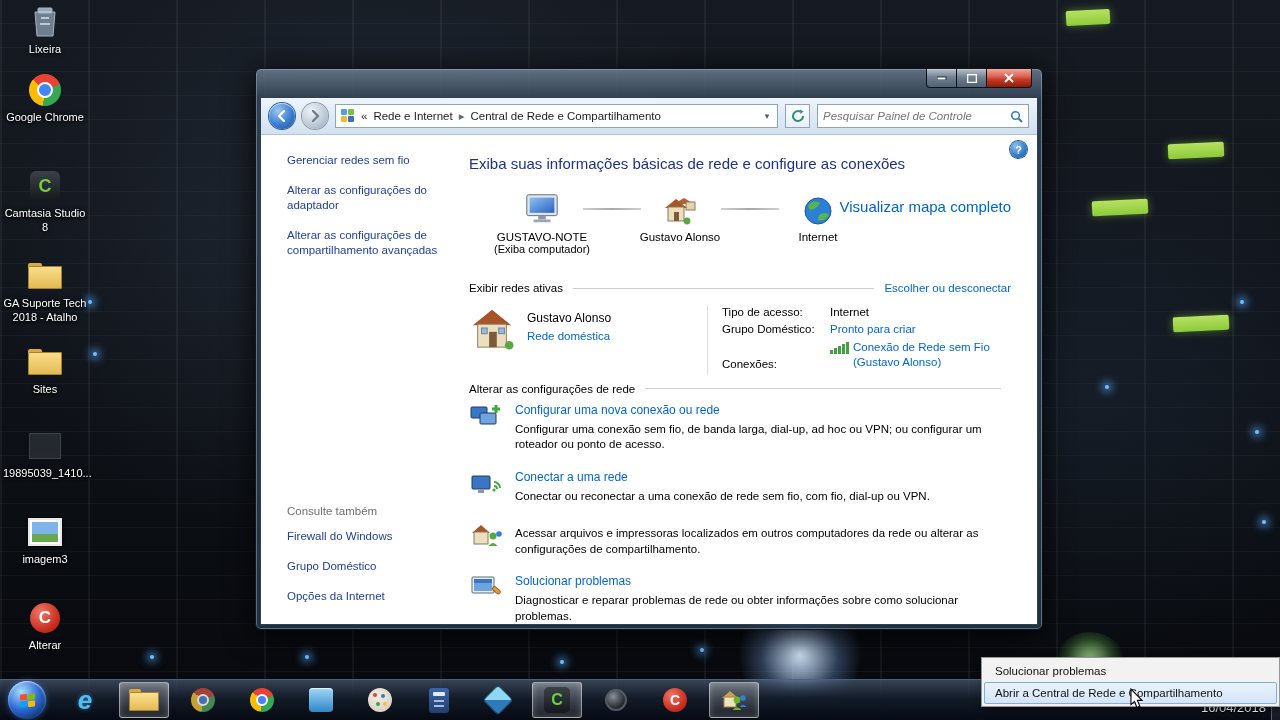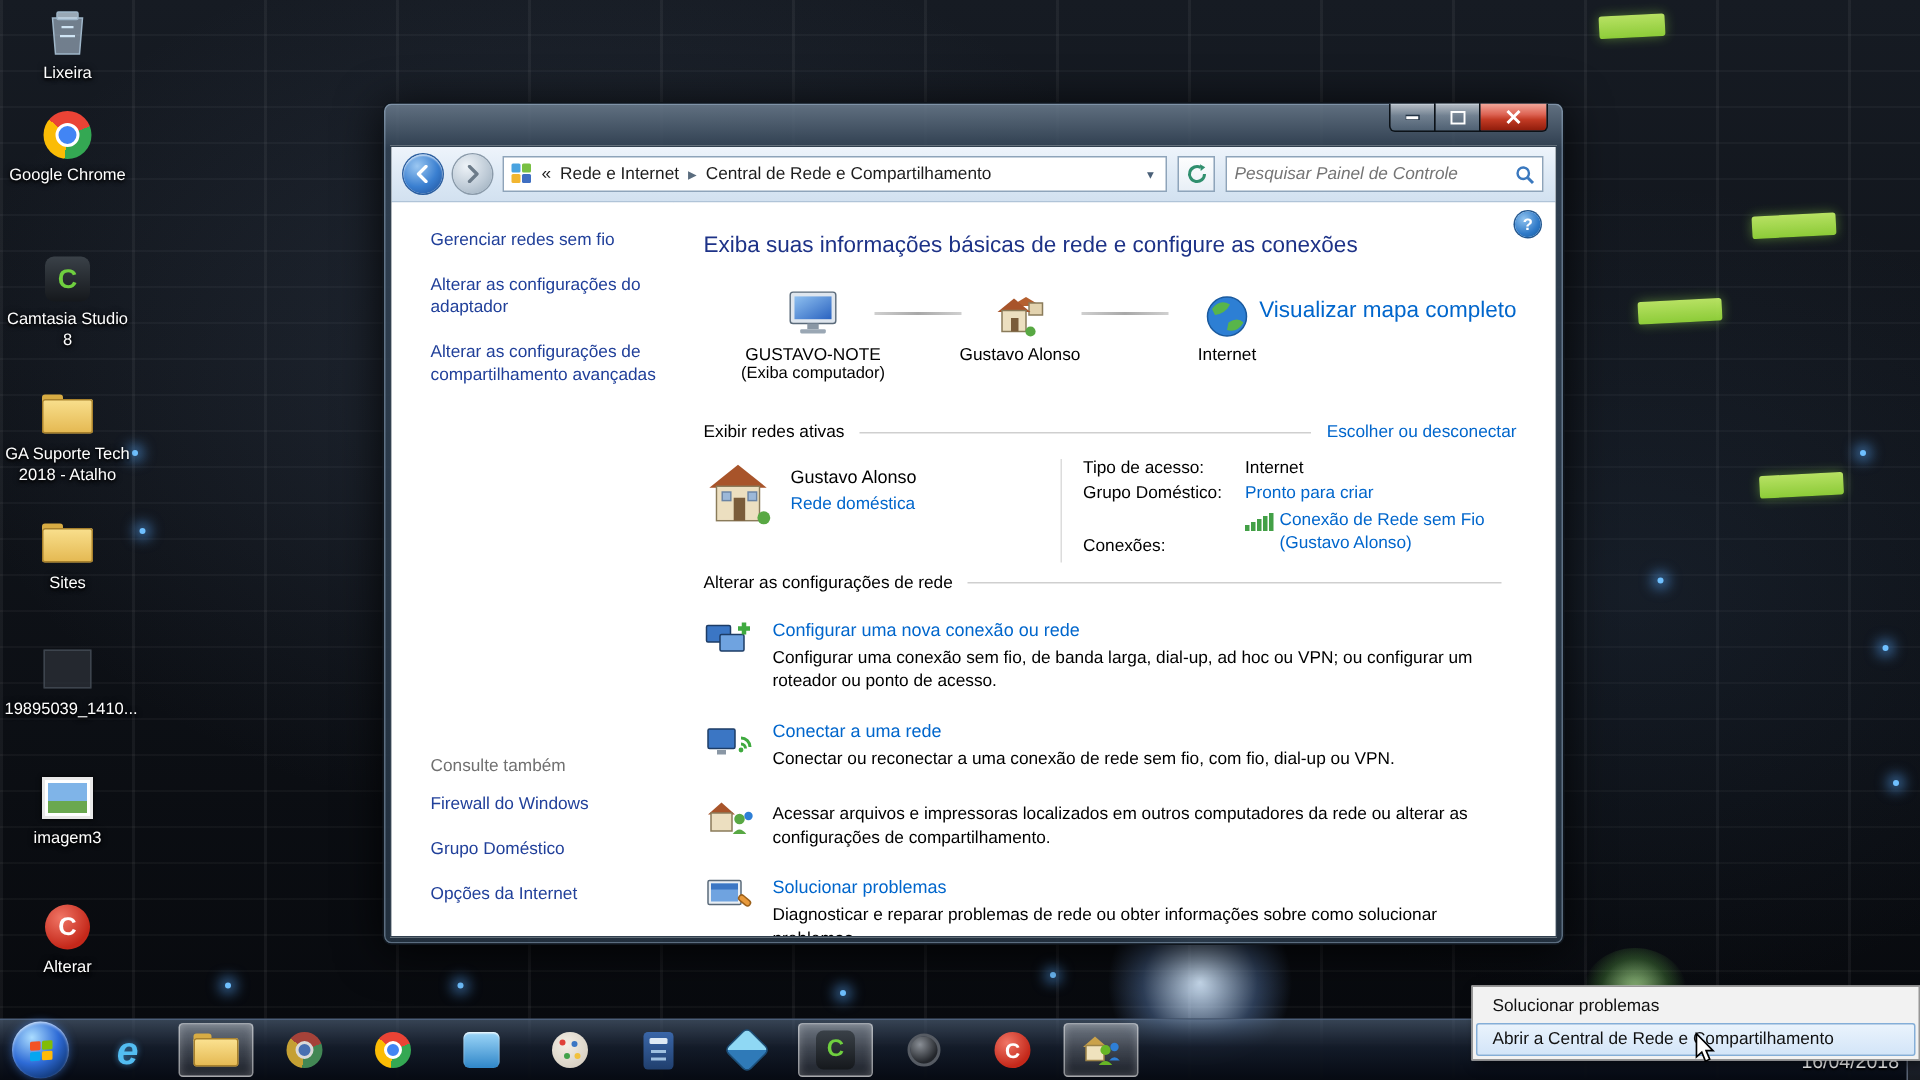--- a/index.html
+++ b/index.html
@@ -116,21 +116,21 @@
   .np-type{font-size:11.5px;margin-top:5px}
   .np-div{width:1px;background:#dcdcdc;align-self:stretch;margin-right:14px}
   .np-rows{flex:1;font-size:11.5px}
   .np-row{display:flex;margin-bottom:5px;align-items:flex-end}
   .np-label{width:108px;color:#000}
   .conn-wrap{display:flex;align-items:flex-start;gap:4px}
   .conn-link{width:152px;line-height:1.3;display:inline-block}
   .sig{display:inline-flex;align-items:flex-end;gap:1px;margin-top:2px}
   .sig i{width:3px;background:#43a047;display:block}
 
-  .tasks{margin-top:18px}
+  .tasks{margin-top:8px}
   .task{display:flex;gap:12px;margin-bottom:17px;cursor:pointer}
   .task .ticon{flex:0 0 34px;display:flex;justify-content:center;align-items:flex-start}
   .task-title{font-size:12px}
   .task-desc{font-size:11.5px;color:#000;margin-top:5px;max-width:485px;line-height:1.35}
 
   
   .cmenu{position:absolute;left:981px;top:657px;width:299px;background:#f2f2f2;box-sizing:border-box;
     border:1px solid #979797;box-shadow:3px 3px 7px rgba(0,0,0,.5);padding:2px;z-index:50;
     font-size:11.5px;color:#111}
   .cm-item{height:20px;line-height:20px;padding-left:10px;border:1px solid transparent;border-radius:2px;cursor:pointer}

